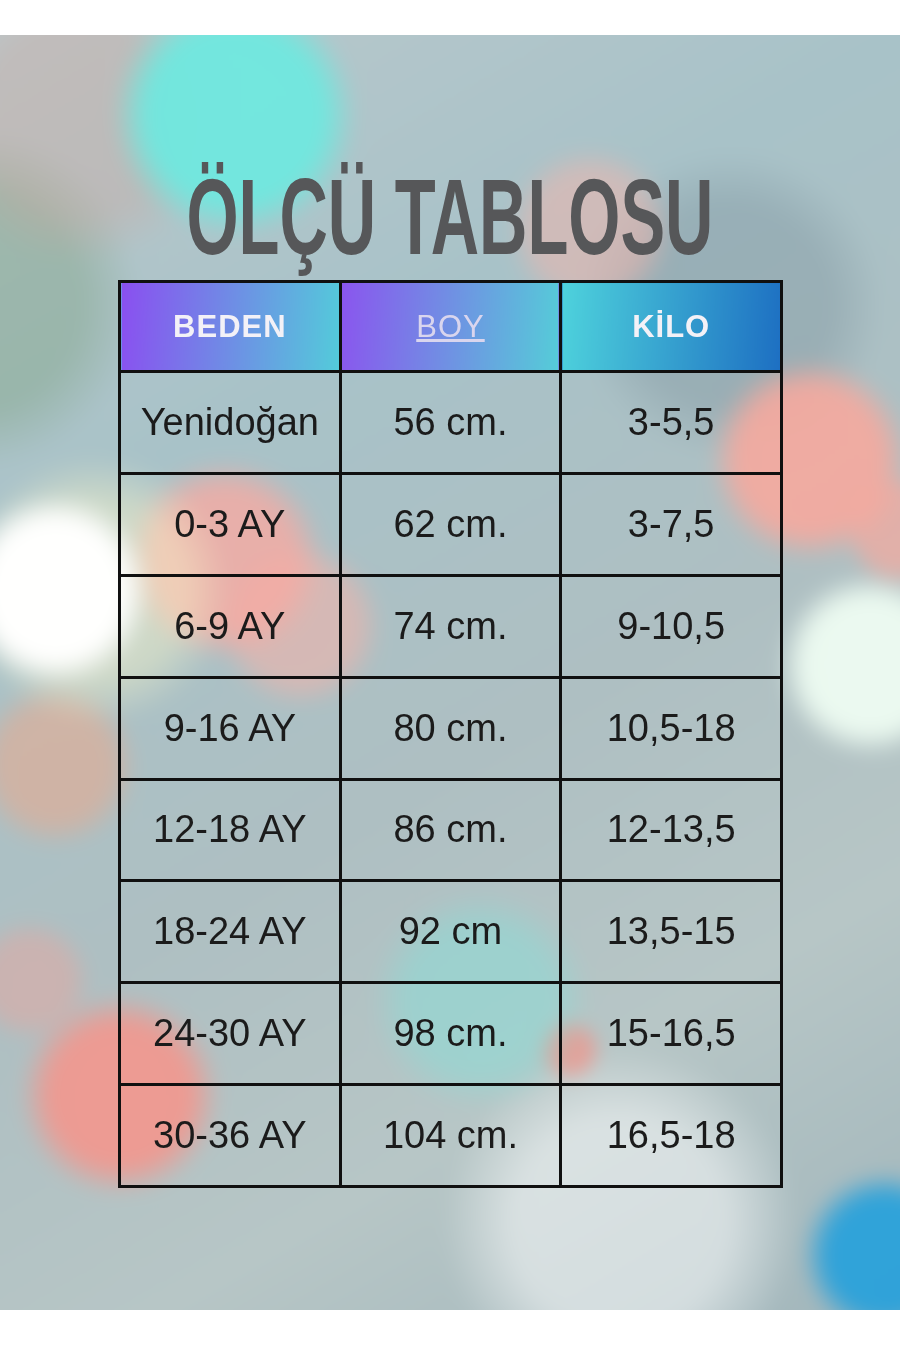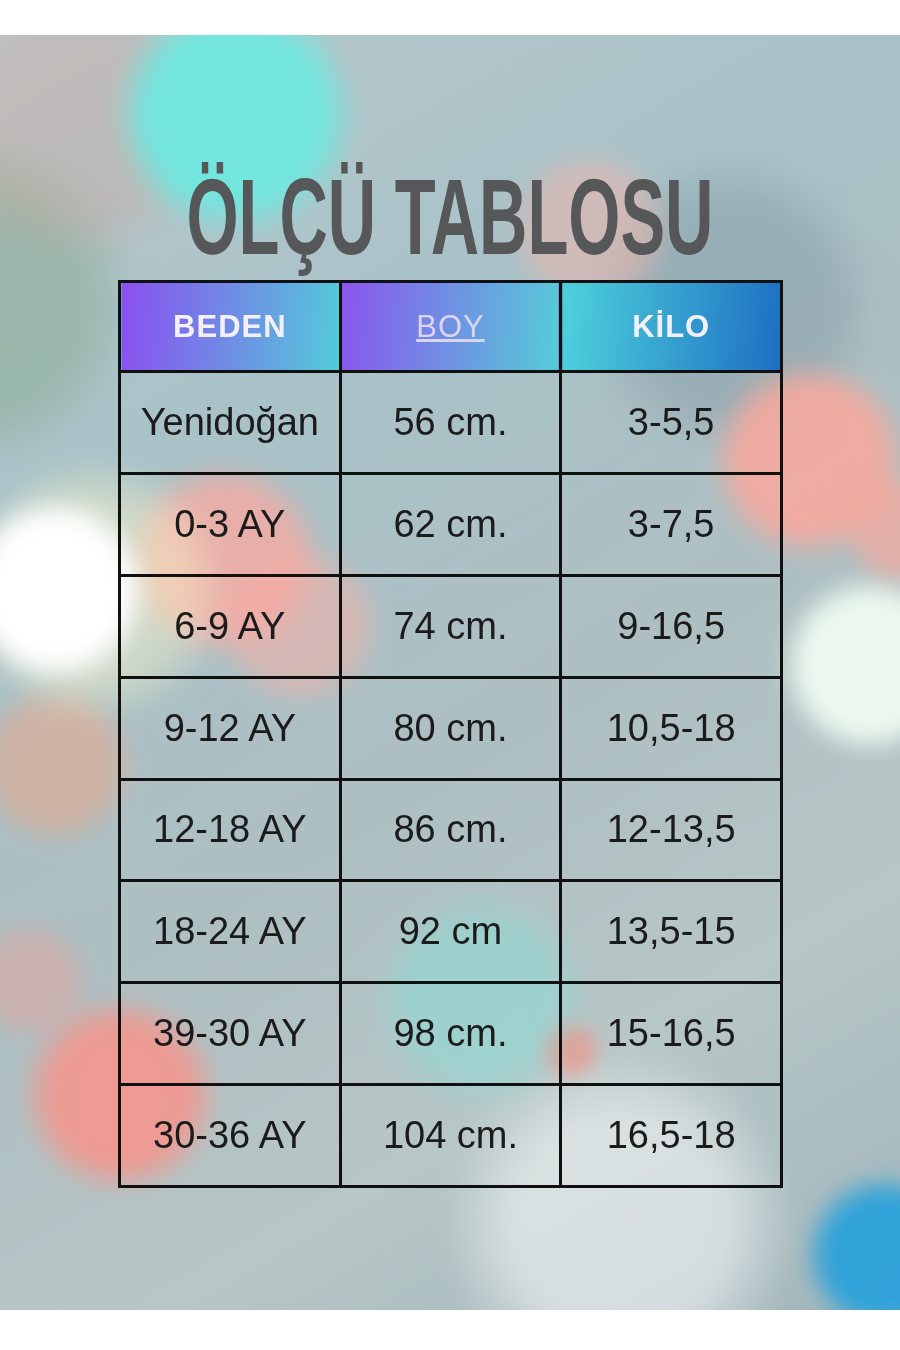--- a/index.html
+++ b/index.html
@@ -111,39 +111,39 @@
           <td>3-5,5</td>
         </tr>
         <tr>
           <td>0-3 AY</td>
           <td>62 cm.</td>
           <td>3-7,5</td>
         </tr>
         <tr>
           <td>6-9 AY</td>
           <td>74 cm.</td>
-          <td>9-16,5</td>
+          <td>9-10,5</td>
         </tr>
         <tr>
-          <td>9-12 AY</td>
+          <td>9-16 AY</td>
           <td>80 cm.</td>
           <td>10,5-18</td>
         </tr>
         <tr>
           <td>12-18 AY</td>
           <td>86 cm.</td>
           <td>12-13,5</td>
         </tr>
         <tr>
           <td>18-24 AY</td>
           <td>92 cm</td>
           <td>13,5-15</td>
         </tr>
         <tr>
-          <td>39-30 AY</td>
+          <td>24-30 AY</td>
           <td>98 cm.</td>
           <td>15-16,5</td>
         </tr>
         <tr>
           <td>30-36 AY</td>
           <td>104 cm.</td>
           <td>16,5-18</td>
         </tr>
       </tbody>
   </table>

